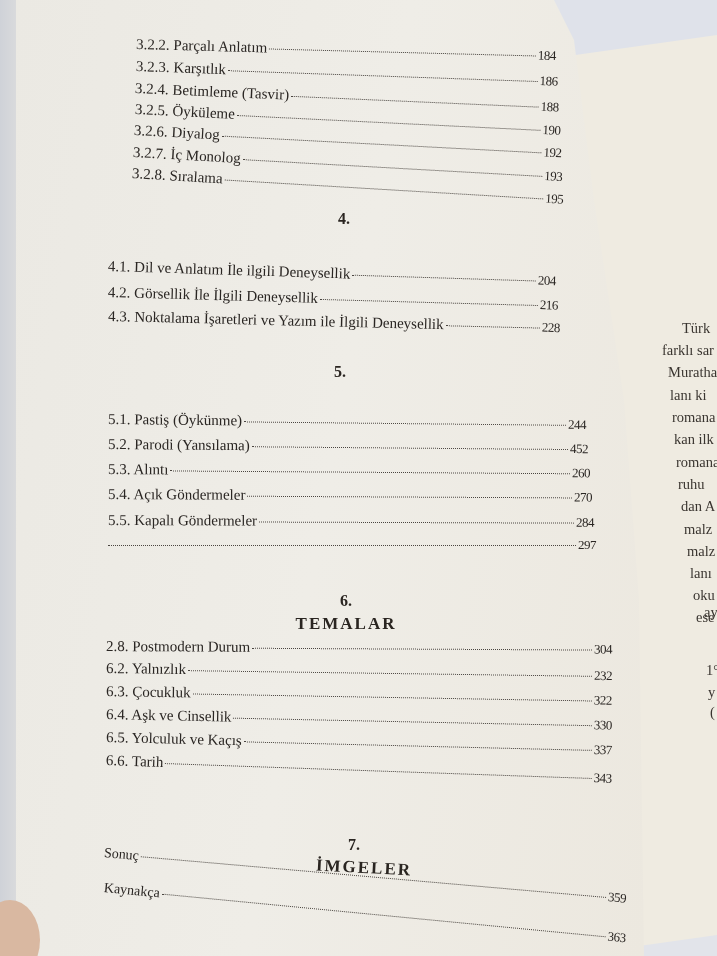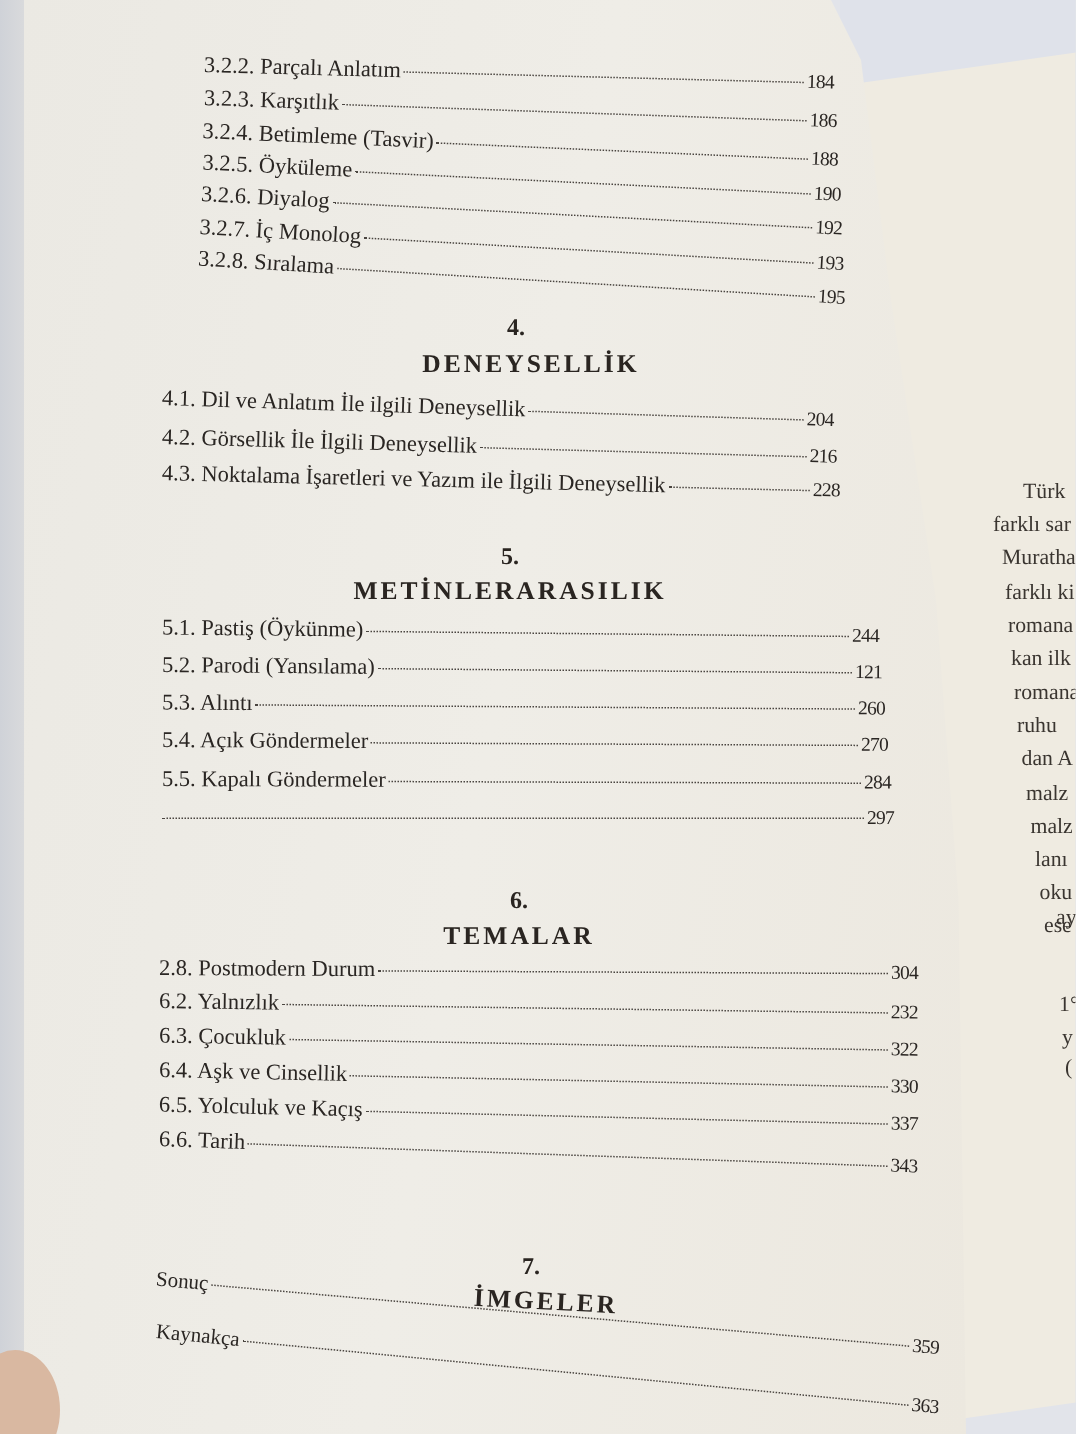--- a/index.html
+++ b/index.html
@@ -60,21 +60,21 @@
 </head>
 <body>
 
 <div class="bg-top-right"></div>
 <div class="right-page"></div>
 
 <div class="right-text">
   <span class="rl" style="left:682px;top:318px">Türk</span>
   <span class="rl" style="left:662px;top:340px">farklı sar</span>
   <span class="rl" style="left:668px;top:362px">Muratha</span>
-  <span class="rl" style="left:670px;top:385px">farklı ki</span>
+  <span class="rl" style="left:670px;top:385px">lanı ki</span>
   <span class="rl" style="left:672px;top:407px">romana</span>
   <span class="rl" style="left:674px;top:429px">kan ilk</span>
   <span class="rl" style="left:676px;top:452px">romana</span>
   <span class="rl" style="left:678px;top:474px">ruhu</span>
   <span class="rl" style="left:681px;top:496px">dan A</span>
   <span class="rl" style="left:684px;top:519px">malz</span>
   <span class="rl" style="left:687px;top:541px">malz</span>
   <span class="rl" style="left:690px;top:563px">lanı</span>
   <span class="rl" style="left:693px;top:585px">oku</span>
   <span class="rl" style="left:696px;top:607px">ese</span>
@@ -117,50 +117,48 @@
       <span class="dots"></span>
       <span class="page">193</span>
     </div>
     <div class="entry" style="left:118px;top:165px;width:432px;transform:rotate(3.4deg);transform-origin:left center">
       <span class="label">3.2.8. Sıralama</span>
       <span class="dots"></span>
       <span class="page">195</span>
     </div>
 
     <div class="chap-num" style="left:300px;top:210px;width:60px">4.</div>
-    <div class="chap-title" style="left:210px;top:233px;width:260px">DENEYSELLİK</div>
 
     <div class="entry" style="left:94px;top:258px;width:448px;transform:rotate(1.8deg);transform-origin:left center">
       <span class="label">4.1. Dil ve Anlatım İle ilgili Deneysellik</span>
       <span class="dots"></span>
       <span class="page">204</span>
     </div>
     <div class="entry" style="left:94px;top:284px;width:450px;transform:rotate(1.6deg);transform-origin:left center">
       <span class="label">4.2. Görsellik İle İlgili Deneysellik</span>
       <span class="dots"></span>
       <span class="page">216</span>
     </div>
     <div class="entry" style="left:94px;top:308px;width:452px;transform:rotate(1.4deg);transform-origin:left center">
       <span class="label">4.3. Noktalama İşaretleri ve Yazım ile İlgili Deneysellik</span>
       <span class="dots"></span>
       <span class="page">228</span>
     </div>
 
     <div class="chap-num" style="left:296px;top:363px;width:60px">5.</div>
-    <div class="chap-title" style="left:176px;top:384px;width:300px">METİNLERARASILIK</div>
 
     <div class="entry" style="left:94px;top:411px;width:478px;transform:rotate(0.6deg);transform-origin:left center">
       <span class="label">5.1. Pastiş (Öykünme)</span>
       <span class="dots"></span>
       <span class="page">244</span>
     </div>
     <div class="entry" style="left:94px;top:436px;width:480px;transform:rotate(0.5deg);transform-origin:left center">
       <span class="label">5.2. Parodi (Yansılama)</span>
       <span class="dots"></span>
-      <span class="page">121</span>
+      <span class="page">452</span>
     </div>
     <div class="entry" style="left:94px;top:461px;width:482px;transform:rotate(0.4deg);transform-origin:left center">
       <span class="label">5.3. Alıntı</span>
       <span class="dots"></span>
       <span class="page">260</span>
     </div>
     <div class="entry" style="left:94px;top:486px;width:484px;transform:rotate(0.3deg);transform-origin:left center">
       <span class="label">5.4. Açık Göndermeler</span>
       <span class="dots"></span>
       <span class="page">270</span>

